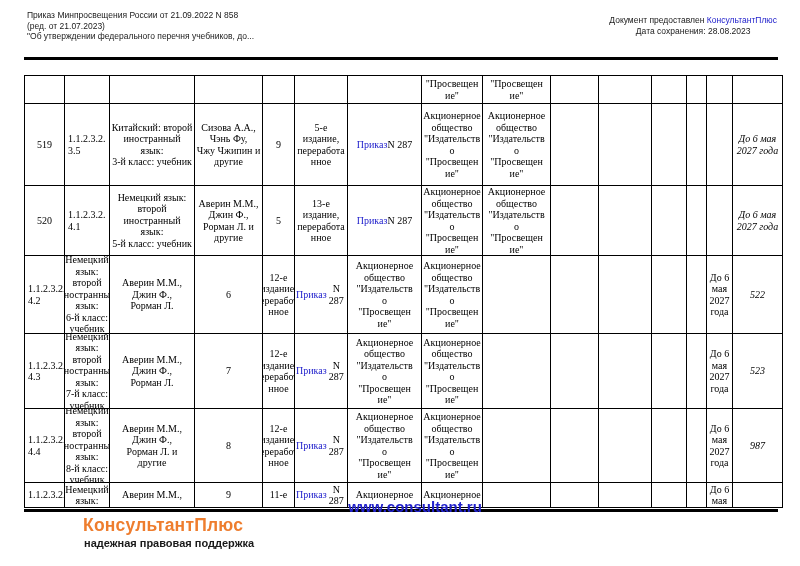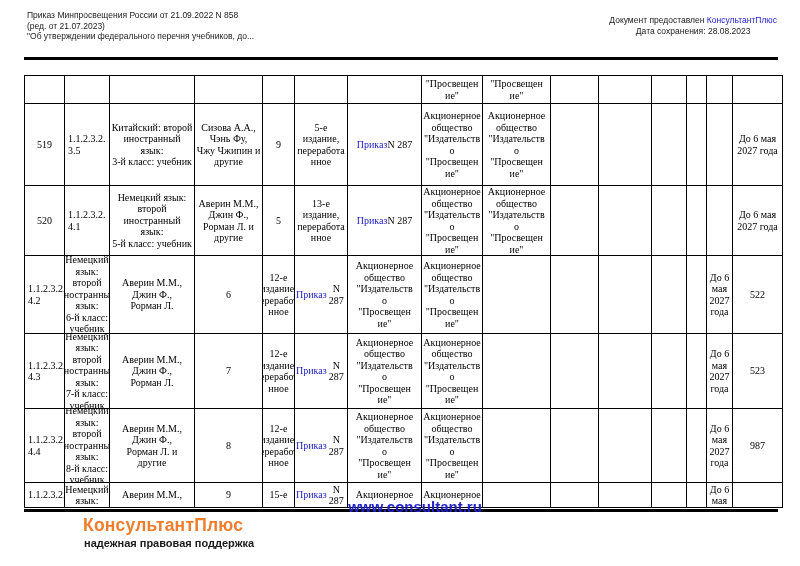--- a/index.html
+++ b/index.html
@@ -12,21 +12,21 @@
   .lnk{color:var(--link,#2222CC);cursor:pointer;}
   
   .grid{position:absolute;left:24px;top:75px;display:grid;
         grid-template-columns:40px 45px 85px 68px 32px 53px 74px 61px 68px 48px 53px 35px 20px 26px 49px;
         grid-template-rows:28px 82px 70px 78px 75px 74px 24px;
         border:1px solid #000;
         font-family:"Liberation Serif",serif;font-size:10px;line-height:11.5px;}
   .grid>div{border-right:1px solid #000;border-bottom:1px solid #000;
         display:flex;align-items:center;justify-content:center;
         text-align:center;white-space:pre-line;overflow:hidden;padding:0 1px;box-sizing:border-box;}
-  .grid>div:nth-child(15n){border-right:none;}
+  .grid>div:nth-child(15n){border-right:none;font-style:italic;}
   .grid>div:nth-child(n+91){border-bottom:none;}
   .grid>div.code{justify-content:flex-start;text-align:left;padding-left:3px;}
   .cut-rule{position:absolute;left:24px;top:509px;width:754px;height:3px;background:#000;}
   
   .logo{position:absolute;left:83px;top:515px;font-size:17.5px;font-weight:bold;color:var(--orange,#EE7D2E);letter-spacing:0.2px;}
   .tagline{position:absolute;left:84px;top:537px;font-size:11px;font-weight:bold;color:#1a1a1a;}
   .site{position:absolute;left:0;top:498px;width:800px;text-align:center;font-size:15px;font-weight:bold;color:var(--link,#2222CC);margin-left:15px;}
   .pageinfo{position:absolute;right:25px;top:527px;font-size:11px;color:#1a1a1a;margin-top:40px;}
 </style>
 </head>
@@ -246,21 +246,21 @@
     <div></div>
     <div></div>
     <div>До 6 мая
 2027 года</div>
 
     <div class="num">987</div>
     <div class="code">1.1.2.3.2.</div>
     <div>Немецкий язык:</div>
     <div>Аверин М.М.,</div>
     <div>9</div>
-    <div>15-е</div>
+    <div>11-е</div>
     <div><span class="lnk">Приказ</span><span> N 287</span></div>
     <div>Акционерное</div>
     <div>Акционерное</div>
     <div></div>
     <div></div>
     <div></div>
     <div></div>
     <div></div>
     <div>До 6 мая</div>
   </div>

